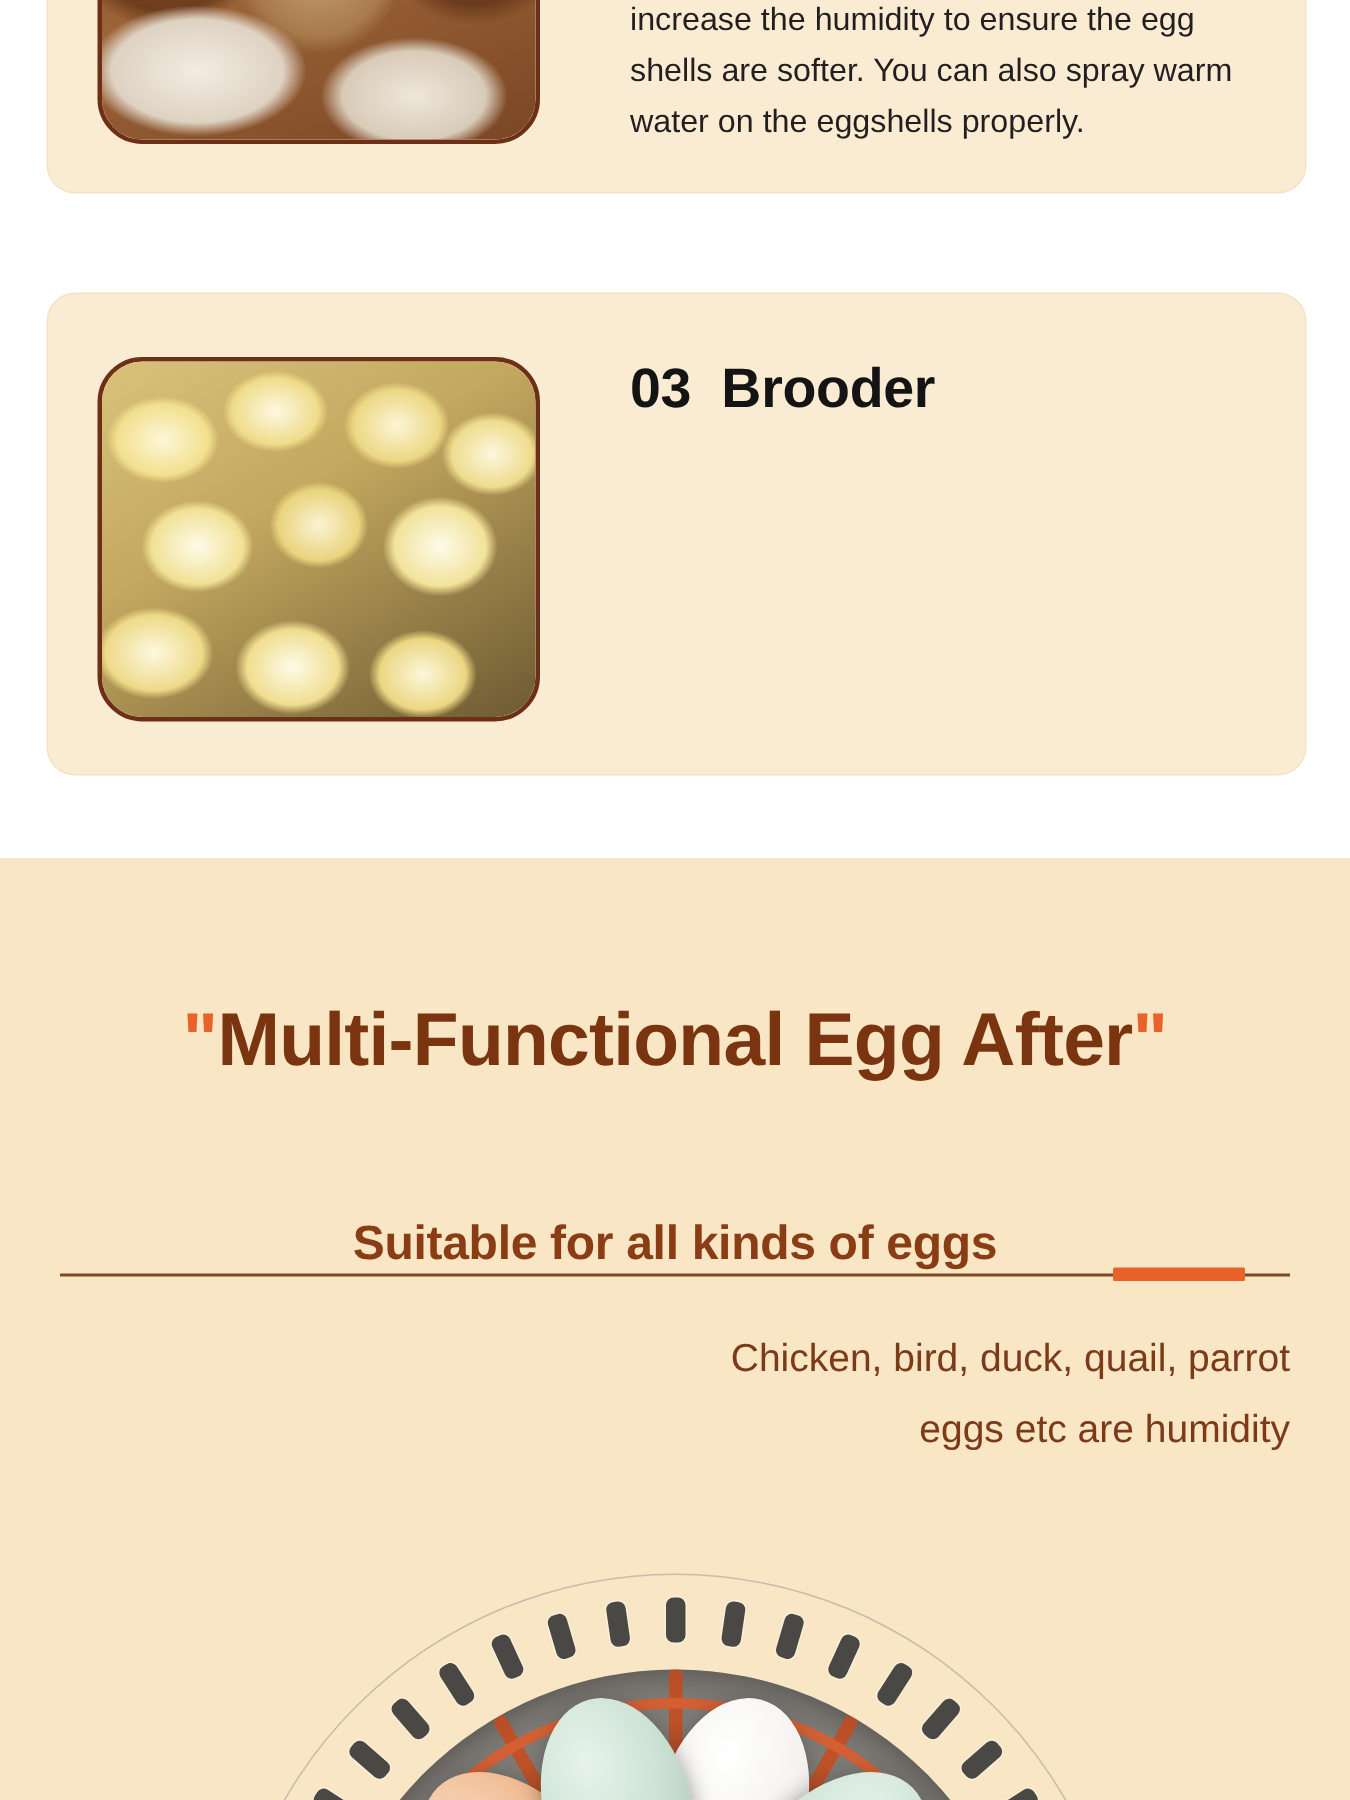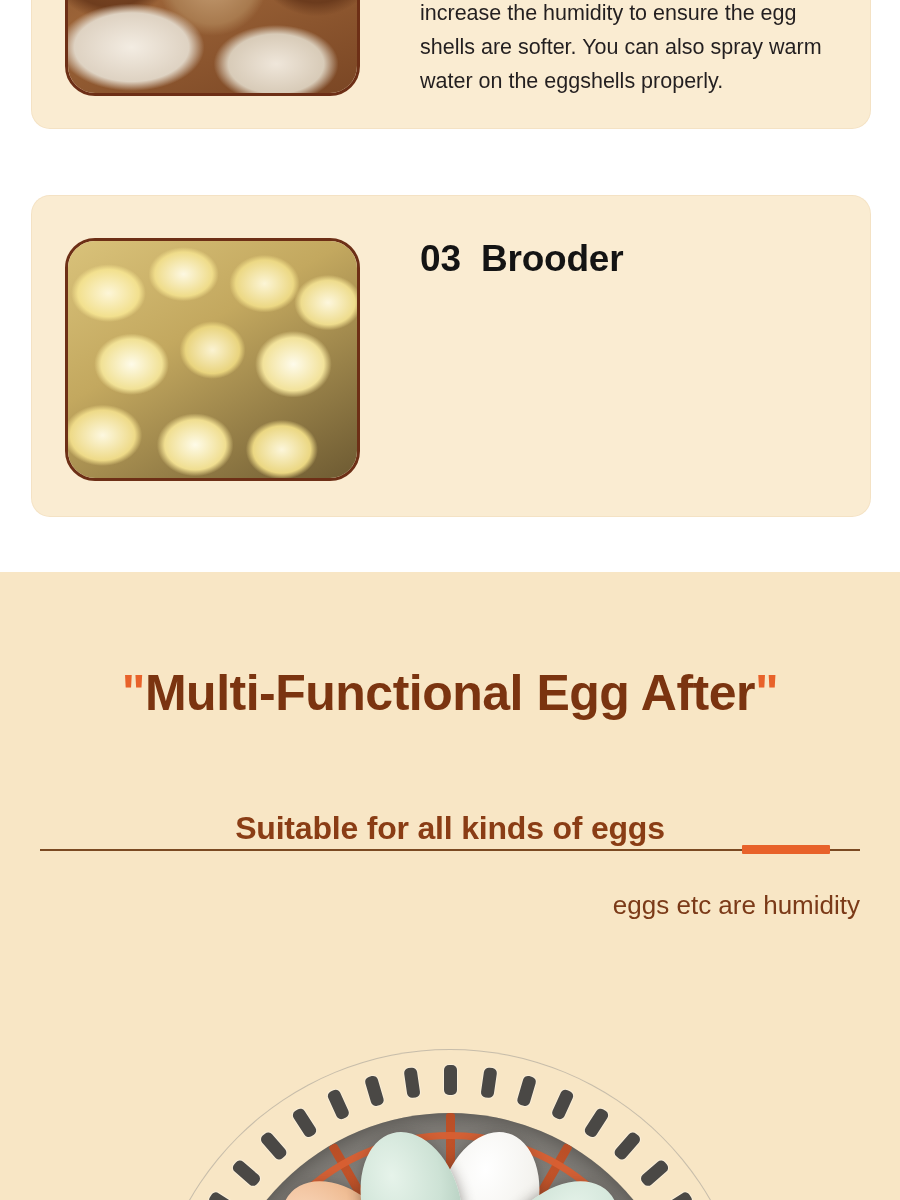--- a/index.html
+++ b/index.html
@@ -306,20 +306,21 @@
   <div class="headline"><span class="quote-mark">"</span><span>Multi-Functional Egg After</span><span class="quote-mark">"</span></div>
 
   <div class="subheadline">Suitable for all kinds of eggs</div>
 
   <div class="divider">
     <div class="divider-line"></div>
     <div class="divider-accent"></div>
   </div>
 
   <div class="caption">
+    <div>Chicken, bird, duck, quail, parrot</div>
     <div>eggs etc are humidity</div>
   </div>
 
   <div class="tray-wrap">
     <div class="tray-rim"></div>
     <div class="tray-slots" id="tray-slots">
         <i style="transform: rotate(122.727deg) translateY(255px);"></i>
         <i style="transform: rotate(130.909deg) translateY(255px);"></i>
         <i style="transform: rotate(139.091deg) translateY(255px);"></i>
         <i style="transform: rotate(147.273deg) translateY(255px);"></i>

